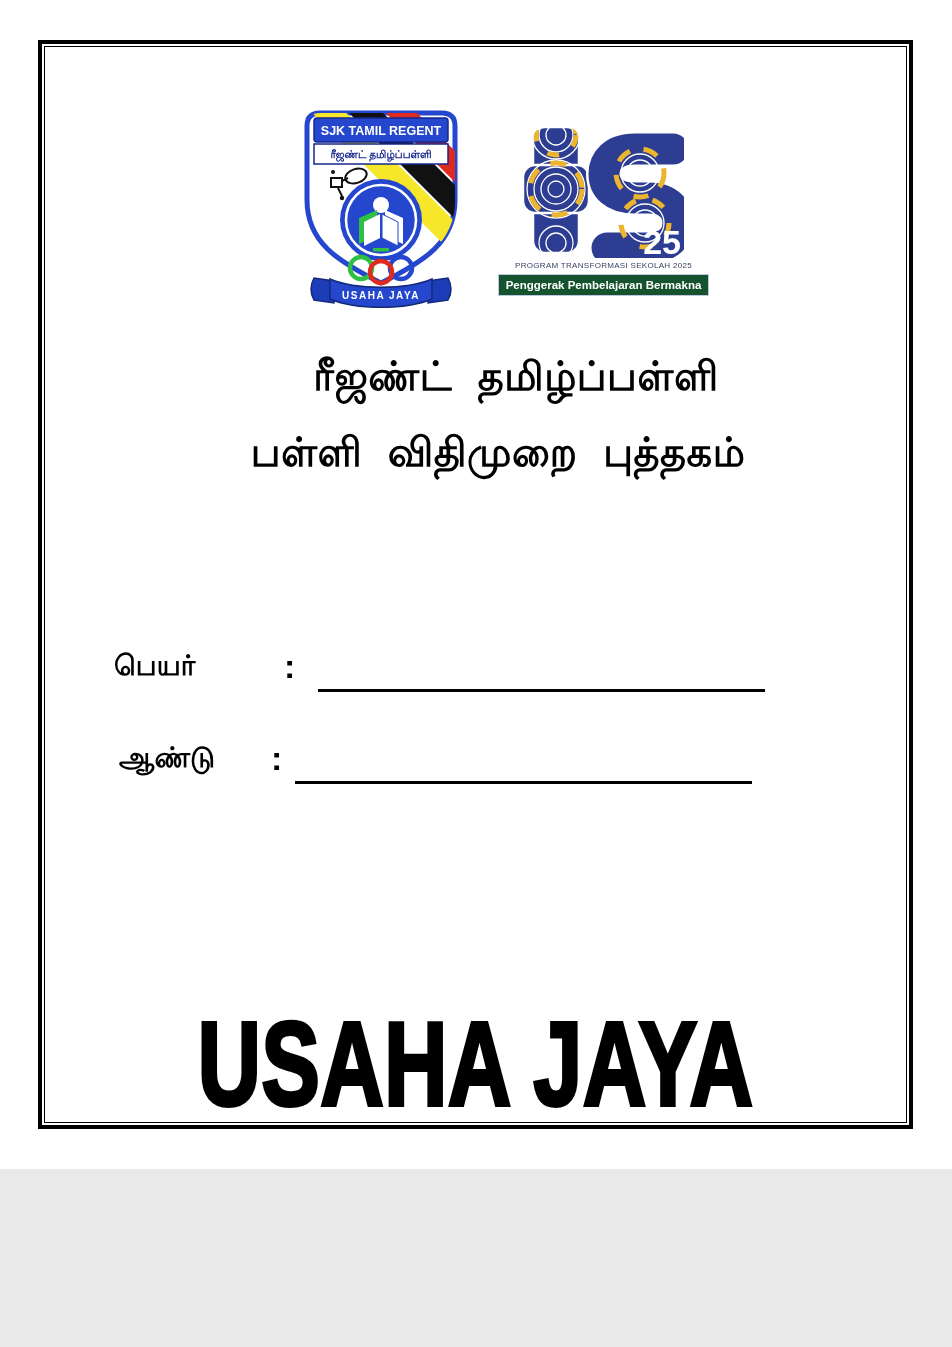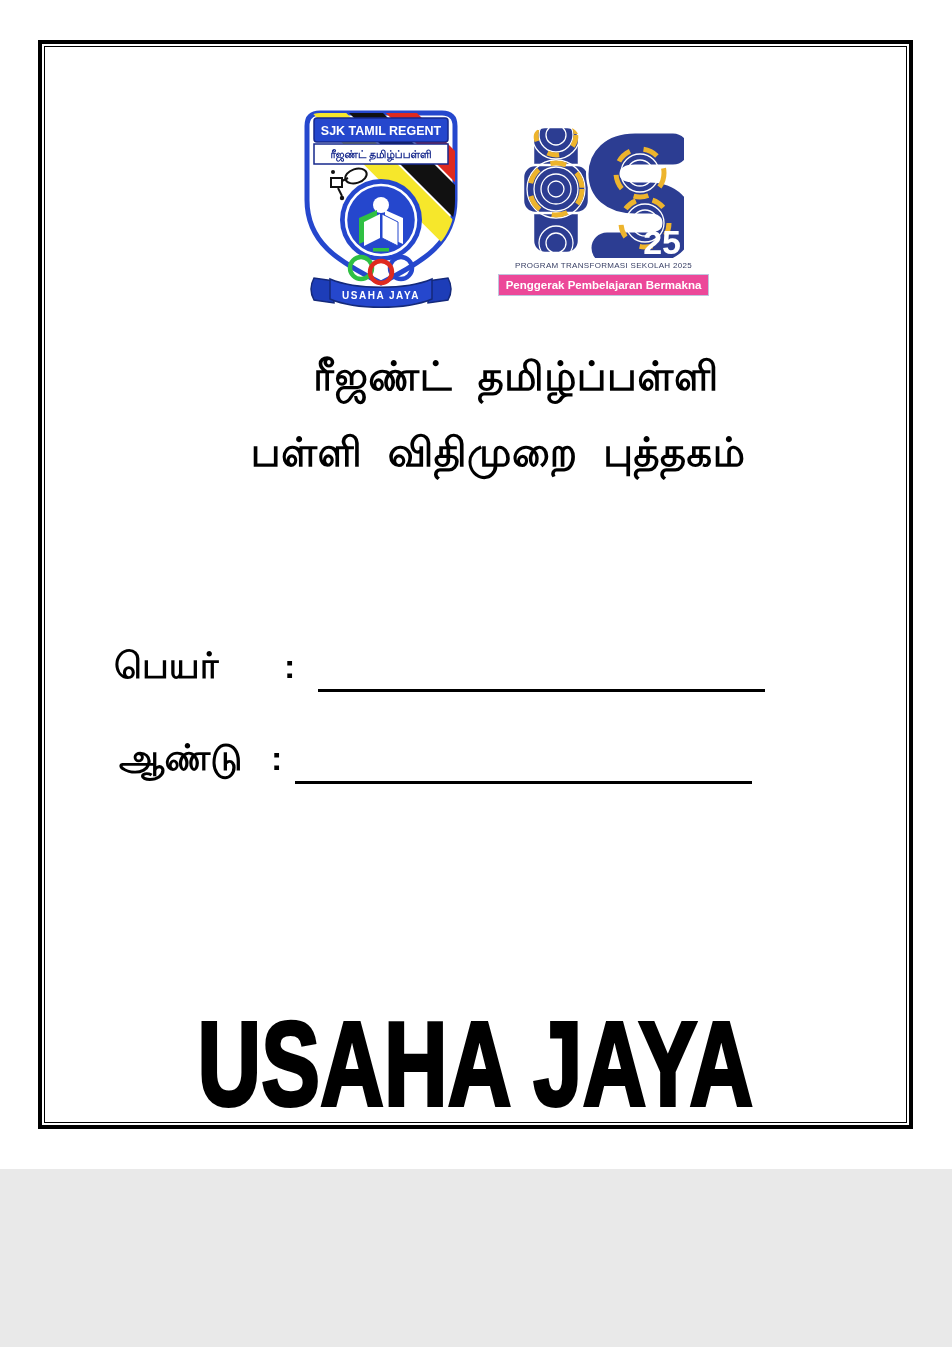--- a/index.html
+++ b/index.html
@@ -27,37 +27,37 @@
     position:absolute;top:110px;left:0;right:0;
     display:flex;justify-content:center;align-items:flex-start;gap:61px;
     transform:translateX(20px);
   }
   .ts-logo{display:flex;flex-direction:column;align-items:center;margin-top:15px;width:170px;}
   .ts-program{
     margin-top:3px;font-size:8px;font-weight:normal;color:#3a4166;
     letter-spacing:.3px;white-space:nowrap;
   }
   .ts-banner{
-    margin-top:4px;background:#ec4899;color:#fff;
+    margin-top:4px;background:#14532d;color:#fff;
     font-size:11.5px;font-weight:bold;white-space:nowrap;
     padding:4px 7px;border:1px solid #bfc6de;
   }
 
   
   .heading{
     position:absolute;top:338px;left:0;right:0;
     text-align:center;font-weight:bold;font-size:40px;line-height:76px;
     word-spacing:14px;letter-spacing:.5px;
   }
   .heading .h-line1{transform:translateX(40px);}
   .heading .h-line2{transform:translateX(22px);}
 
   
   .field{position:absolute;display:flex;align-items:flex-end;height:52px;}
-  .field .f-label{font-size:36px;font-weight:bold;line-height:52px;white-space:nowrap;}
+  .field .f-label{font-size:28px;font-weight:bold;line-height:52px;white-space:nowrap;}
   .field .f-colon{font-size:34px;font-weight:bold;line-height:52px;text-align:left;}
   .field .blank-line{display:inline-block;height:50px;border-bottom:3px solid #000;}
   .field-name{left:114px;top:640px;}
   .field-name .f-label{width:170px;}
   .field-name .f-colon{width:34px;}
   .field-name .blank-line{width:447px;}
   .field-year{left:119px;top:732px;}
   .field-year .f-label{width:152px;}
   .field-year .f-colon{width:24px;}
   .field-year .blank-line{width:457px;}

